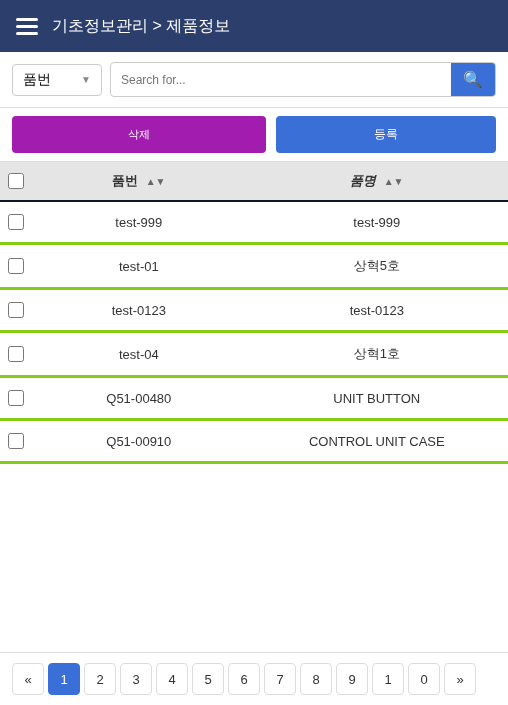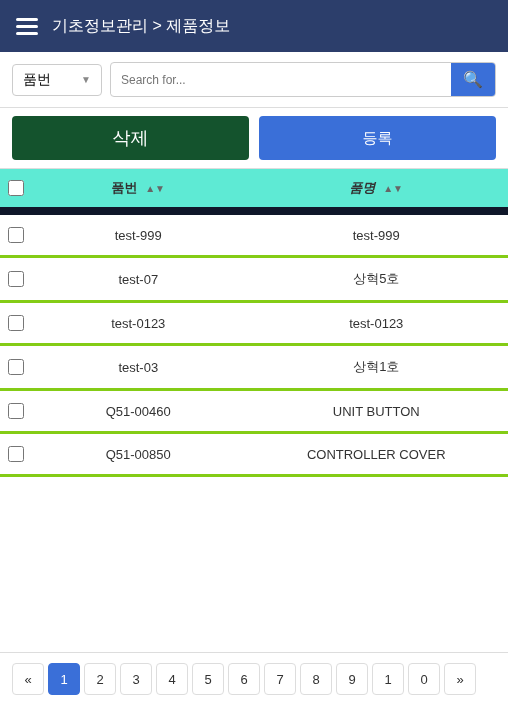--- a/index.html
+++ b/index.html
@@ -102,51 +102,51 @@
     }
     
     .action-bar {
       display: flex;
       padding: 8px 12px;
       gap: 10px;
       background: #fff;
     }
     .btn-delete {
       flex: 1;
-      background: #14532d;
+      background: #a21caf;
       color: #fff;
       border: none;
       border-radius: 4px;
+      padding: 10px 17px;
+      font-size: 11px;
+      cursor: pointer;
+    }
+    .btn-register {
+      flex: 1;
+      background: #3a6fd8;
+      color: #fff;
+      border: none;
+      border-radius: 4px;
       padding: 10px 0;
-      font-size: 18px;
-      cursor: pointer;
-    }
-    .btn-register {
-      flex: 1;
-      background: #3a6fd8;
-      color: #fff;
-      border: none;
-      border-radius: 4px;
-      padding: 10px 0;
-      font-size: 15px;
+      font-size: 12px;
       cursor: pointer;
     }
     
     .table-container {
       flex: 1;
       overflow-y: auto;
     }
     table {
       width: 100%;
       border-collapse: collapse;
     }
     thead tr {
-      background: #5eead4;
+      background: #e5e5e5;
       border-top: 1px solid #ddd;
-      border-bottom: 8px solid #0f172a;
+      border-bottom: 2px solid #0f172a;
     }
     thead th {
       padding: 10px 8px;
       text-align: center;
       font-weight: 600;
       font-size: 13px;
       color: #333;
     }
     thead th.col-check {
       width: 44px;
@@ -274,58 +274,58 @@
       </td>
       <td>test-999</td>
       <td>test-999</td>
     </tr>
           <tr>
       <td>
         <div class="checkbox-cell">
           <input type="checkbox" style="">
         </div>
       </td>
-      <td>test-07</td>
+      <td>test-01</td>
       <td>상혁5호</td>
     </tr>
           <tr>
       <td>
         <div class="checkbox-cell">
           <input type="checkbox" style="">
         </div>
       </td>
       <td>test-0123</td>
       <td>test-0123</td>
     </tr>
           <tr>
       <td>
         <div class="checkbox-cell">
           <input type="checkbox" style="">
         </div>
       </td>
-      <td>test-03</td>
+      <td>test-04</td>
       <td>상혁1호</td>
     </tr>
           <tr>
       <td>
         <div class="checkbox-cell">
           <input type="checkbox" style="">
         </div>
       </td>
-      <td>Q51-00460</td>
+      <td>Q51-00480</td>
       <td>UNIT BUTTON</td>
     </tr>
           <tr>
       <td>
         <div class="checkbox-cell">
           <input type="checkbox" style="">
         </div>
       </td>
-      <td>Q51-00850</td>
-      <td>CONTROLLER COVER</td>
+      <td>Q51-00910</td>
+      <td>CONTROL UNIT CASE</td>
     </tr>
         </tbody>
     </table>
   </div>
 
   <div class="pagination">
     <button class="page-btn">«</button>
     <button class="page-btn active">1</button>
     <button class="page-btn">2</button>
     <button class="page-btn">3</button>

